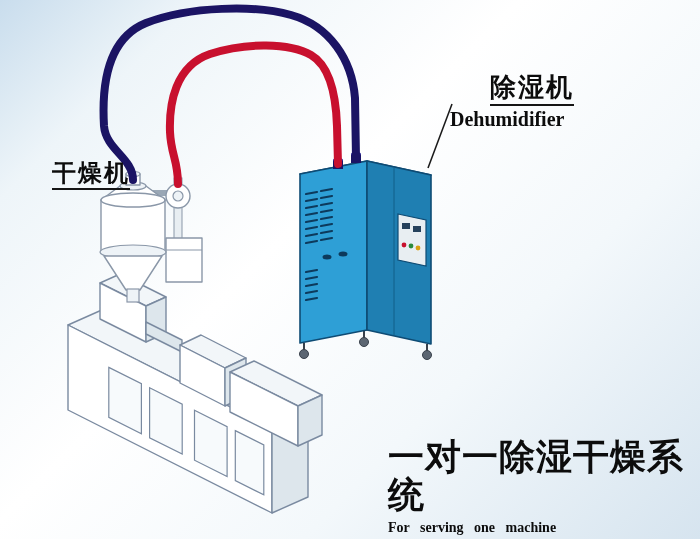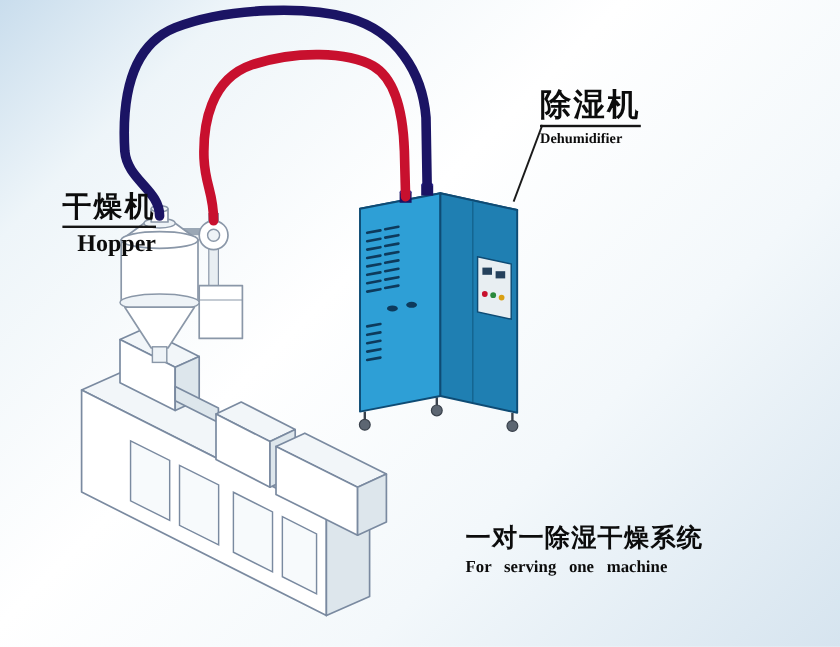--- a/index.html
+++ b/index.html
@@ -11,24 +11,24 @@
     font-family:"Liberation Sans", sans-serif;
   }
   svg{position:absolute;left:0;top:0;}
   .label{position:absolute;color:#0c0c0c;line-height:1.05;}
   .label .cn{font-weight:bold;display:inline-block;border-bottom:2px solid #151515;padding-bottom:3px;letter-spacing:2px;}
   .label .en{font-family:"Liberation Serif", serif;font-weight:bold;margin-top:3px;}
   .hopper-label{left:52px;top:160px;text-align:right;}
   .hopper-label .cn{font-size:24px;}
   .hopper-label .en{font-size:20px;}
   .dehum-label{left:450px;top:74px;}
-  .dehum-label .cn{font-size:26px;}
-  .dehum-label .en{font-size:12px;}
+  .dehum-label .cn{font-size:26px;margin-left:40px;}
+  .dehum-label .en{font-size:20px;}
   .caption{left:388px;top:438px;}
-  .caption .cn{font-size:21px;border-bottom:none;letter-spacing:1px;}
+  .caption .cn{font-size:36px;border-bottom:none;letter-spacing:1px;}
   .caption .en{font-size:14px;word-spacing:7px;margin-top:4px;}
 
   
   .machine-face{fill:#ffffff;stroke:var(--machine-outline,#7a8aa0);stroke-width:1.4;stroke-linejoin:round;}
   .machine-top{fill:#f2f6f9;stroke:var(--machine-outline,#7a8aa0);stroke-width:1.4;stroke-linejoin:round;}
   .machine-side{fill:#dde6ec;stroke:var(--machine-outline,#7a8aa0);stroke-width:1.4;stroke-linejoin:round;}
   .door{fill:#f7fafc;stroke:var(--machine-outline,#7a8aa0);stroke-width:1.2;}
   .hopper-part{fill:#ffffff;stroke:#8a97a8;stroke-width:1.4;stroke-linejoin:round;}
   .hopper-shade{fill:#eef3f7;stroke:#8a97a8;stroke-width:1.2;}
   .cab-front{fill:var(--cabinet-blue,#2e9fd6);stroke:#0e4b74;stroke-width:1.6;stroke-linejoin:round;}
@@ -153,21 +153,20 @@
     <g>
       <path class="pipe-navy" d="M 133,180 C 133,158 106,150 104,126 C 102,92 104,40 146,23 C 190,6 256,5 291,15 C 330,26 352,60 355,98 L 356,158"></path>
       <path class="pipe-red" d="M 178,184 C 178,160 171,155 170,132 C 169,104 175,66 210,54 C 246,42 290,43 311,55 C 330,66 336,96 337,126 L 338,164"></path>
     </g>
 
     <line class="leader" x1="452" y1="104" x2="428" y2="168"></line>
   </svg>
 
   <div class="label hopper-label">
     <div><span class="cn">干燥机</span></div>
-    <div class="en">Hopper</div>
   </div>
 
   <div class="label dehum-label">
     <div><span class="cn">除湿机</span></div>
     <div class="en">Dehumidifier</div>
   </div>
 
   <div class="label caption">
     <div class="cn">一对一除湿干燥系统</div>
     <div class="en">For serving one machine</div>

